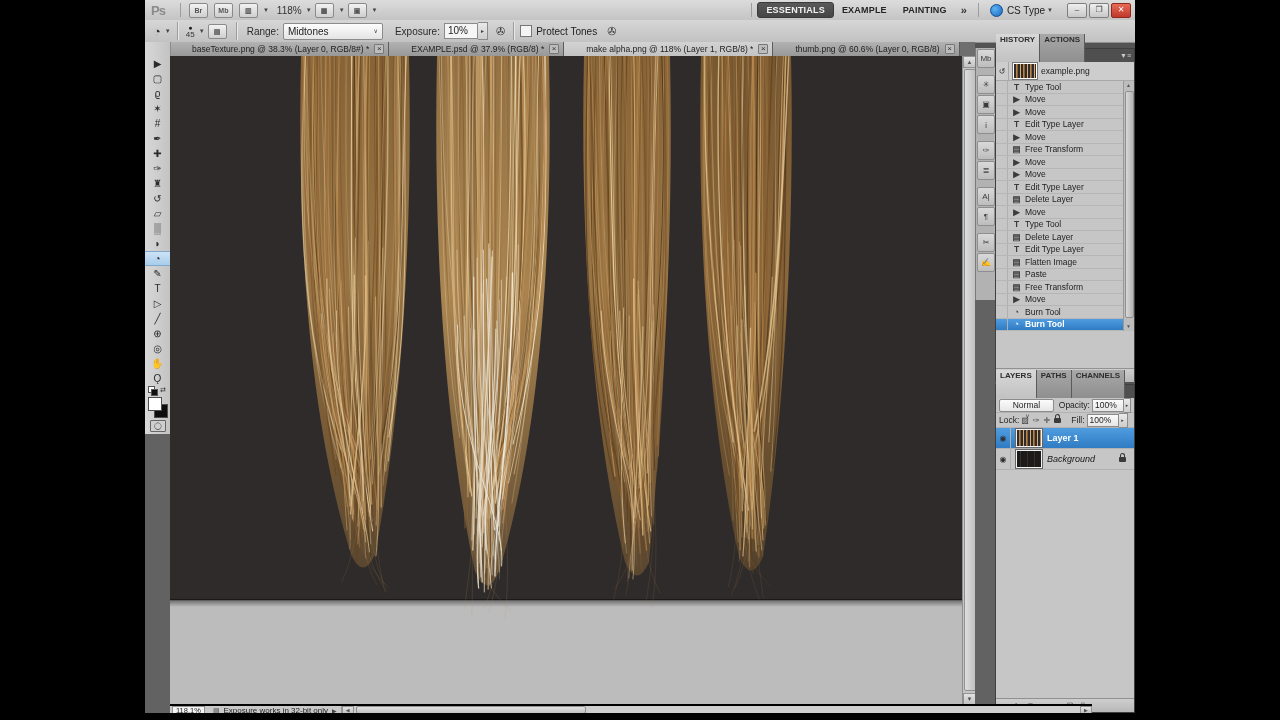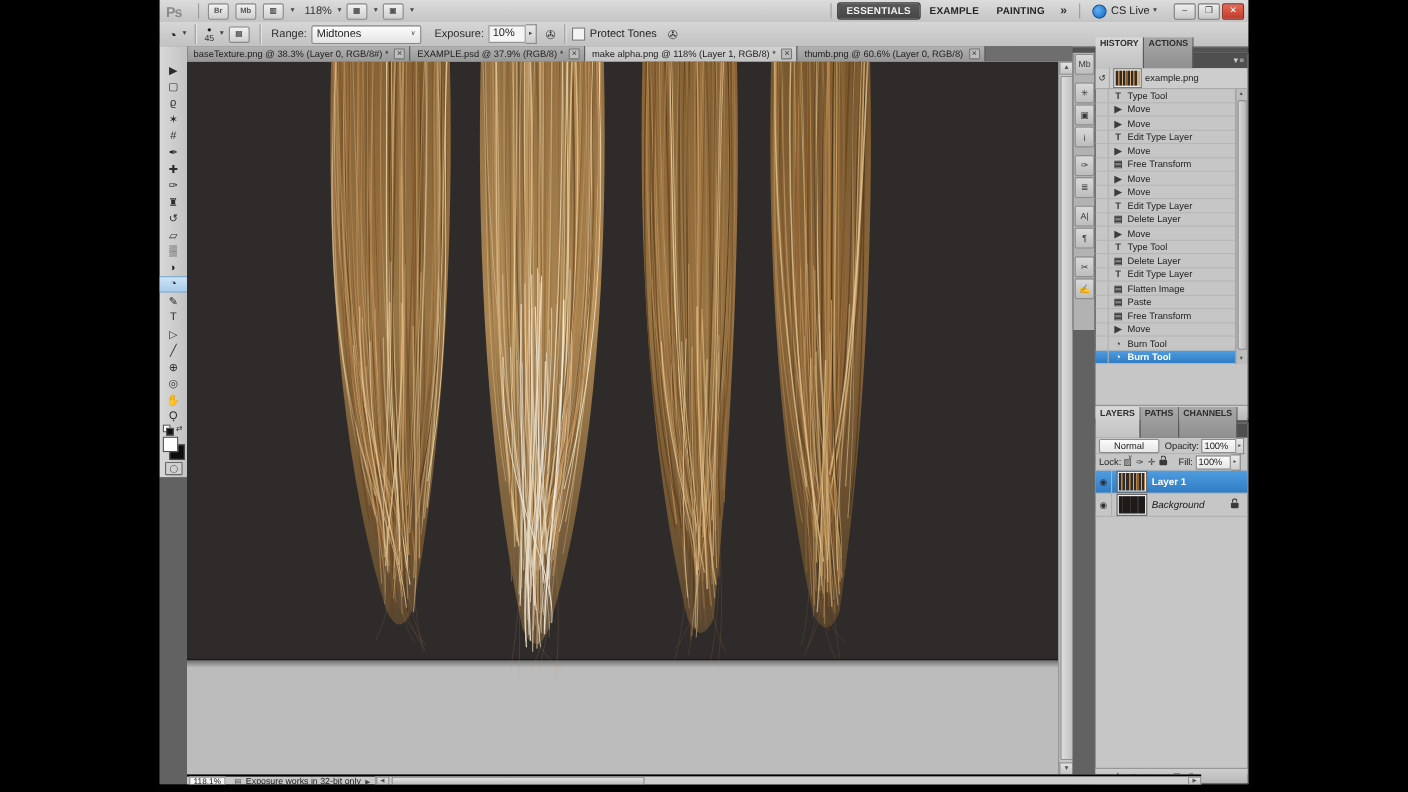--- a/index.html
+++ b/index.html
@@ -47,21 +47,21 @@
   .ob-field{background:#f5f5f5;border:1px solid #8b8b8b;height:14px;line-height:14px;padding:0 3px;
     min-width:26px;color:#222;display:inline-block;}
   .spin-btn{display:inline-block;width:9px;height:16px;border:1px solid #8b8b8b;border-left:none;
     background:linear-gradient(#e9e9e9,#cdcdcd);font-size:6px;text-align:center;line-height:16px;color:#444;}
   .checkbox{display:inline-block;width:10px;height:10px;border:1px solid #777;background:#f4f4f4;
     vertical-align:-2px;margin-right:4px;}
 
   
   #tab-strip{left:25px;top:42px;width:805px;height:14px;background:#6e6e6e;display:flex;align-items:flex-end;}
   .doc-tab{height:14px;line-height:14px;background:linear-gradient(#b2b2b2,#989898);color:#222;
-    font-size:8.5px;padding:0 4px 0 6px;border-right:1px solid #5c5c5c;display:flex;align-items:center;
+    font-size:8.5px;padding:0 4px 0 22px;border-right:1px solid #5c5c5c;display:flex;align-items:center;
     white-space:nowrap;}
   .doc-tab.active{background:linear-gradient(#d3d3d3,#c3c3c3);}
   .doc-tab .close{margin-left:5px;font-size:8px;color:#333;border:1px solid #777;border-radius:1px;
     width:8px;height:8px;line-height:7px;text-align:center;background:#bdbdbd;}
 
   
   #toolbar-top{left:0;top:42px;width:25px;height:392px;background:linear-gradient(90deg,#d8d8d8,#c3c3c3);
     border-right:1px solid #8b8b8b;}
   #toolbar-bottom{left:0;top:434px;width:25px;height:279px;background:#626262;border-right:1px solid #4a4a4a;}
   #tools{position:absolute;left:0;top:14px;width:25px;}
@@ -197,21 +197,21 @@
       <div class="mb-sep"></div>
       <div style="display:flex;align-items:center;">
         <span class="ws-tab active">ESSENTIALS</span>
           <span class="ws-tab">EXAMPLE</span>
           <span class="ws-tab">PAINTING</span>
       </div>
       <span id="ws-overflow">»</span>
       <div class="mb-sep"></div>
       <span id="cs-live">
         <span id="cs-live-dot"></span>
-        <span>CS Live</span>
+        <span>CS Type</span>
         <span class="dd-arrow">▼</span>
       </span>
       <div id="win-btns">
         <span class="win-btn">–</span>
         <span class="win-btn">❐</span>
         <span class="win-btn" id="win-close">✕</span>
       </div>
     </div>
   </div>
 

